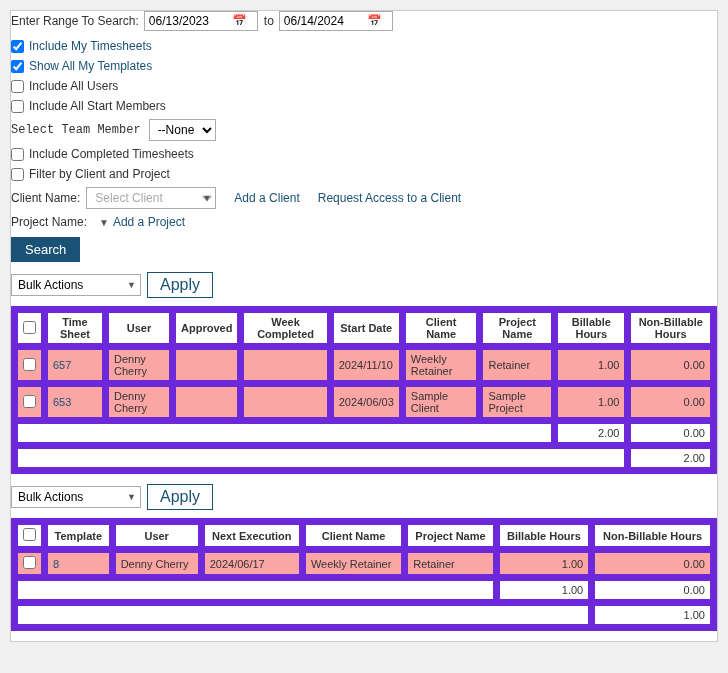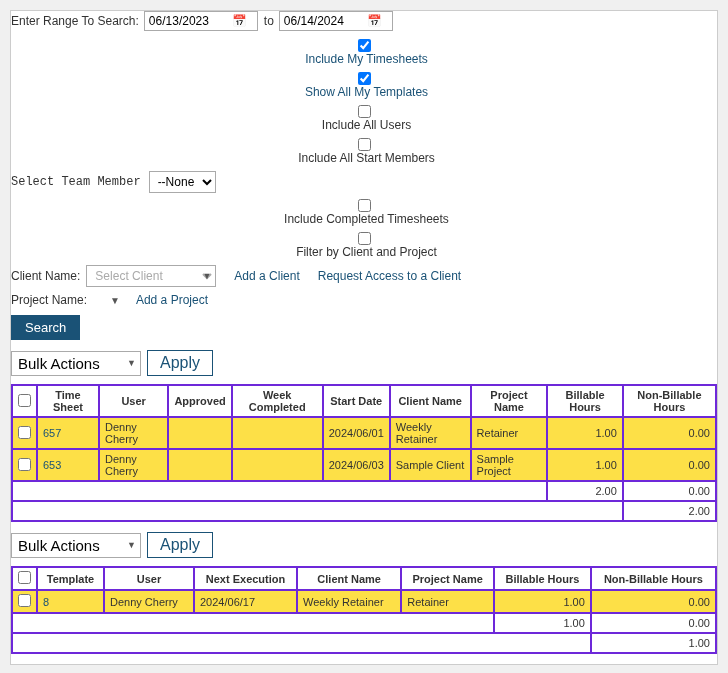--- a/index.html
+++ b/index.html
@@ -14,21 +14,20 @@
       background: #fff;
       border: 1px solid #ccc;
       padding: 0;
       max-width: 728px;
     }
     .row {
       display: flex;
       align-items: center;
       margin-bottom: 6px;
       flex-wrap: wrap;
-      flex-direction: column;
     }
     .row label {
       margin-left: 5px;
       font-size: 12px;
     }
     .date-row {
       display: flex;
       align-items: center;
       margin-bottom: 8px;
       font-size: 12px;
@@ -109,21 +108,21 @@
       font-size: 12px;
       margin-left: 18px;
     }
     .project-row {
       display: flex;
       align-items: center;
       margin-bottom: 8px;
     }
     .project-label {
       font-size: 12px;
-      margin-right: 23px;
+      margin-right: 12px;
     }
     .project-dd {
       font-size: 10px;
       color: #555;
       margin-right: 4px;
     }
     .search-btn {
       background: #1a5276;
       color: #fff;
       border: none;
@@ -137,21 +136,21 @@
       align-items: center;
       margin-bottom: 8px;
     }
     .bulk-select-wrapper {
       position: relative;
       display: inline-block;
     }
     .bulk-select {
       border: 1px solid #aaa;
       padding: 3px 20px 3px 6px;
-      font-size: 15px;
+      font-size: 12px;
       background: #fff;
       appearance: none;
       min-width: 130px;
     }
     .bulk-select-wrapper::after {
       content: '▼';
       position: absolute;
       right: 5px;
       top: 50%;
       transform: translateY(-50%);
@@ -168,32 +167,32 @@
       cursor: pointer;
       margin-left: 6px;
     }
     table {
       width: 100%;
       border-collapse: collapse;
       font-size: 11px;
       margin-bottom: 10px;
     }
     th, td {
-      border: 2px solid #6d28d9;
+      border: 7px solid #6d28d9;
       padding: 3px 5px;
       text-align: left;
       vertical-align: middle;
     }
     th {
       background: #fff;
       font-weight: bold;
       text-align: center;
     }
     td {
-      background: #fde047;
+      background: #fca5a5;
     }
     .total-row td {
       background: #fff;
       text-align: right;
       font-weight: normal;
     }
     .grand-total-row td {
       background: #fff;
       text-align: right;
     }
@@ -269,21 +268,21 @@
       </select>
     </div>
     <a href="#" class="link">Add a Client</a>
     <a href="#" class="link">Request Access to a Client</a>
   </div>
 
   
   <div class="project-row">
     <span class="project-label">Project Name:</span>
     <span class="project-dd">▼</span>
-    <a href="#" class="link" style="margin-left:12px;">Add a Project</a>
+    <a href="#" class="link" style="margin-left:0;">Add a Project</a>
   </div>
 
   
   <button class="search-btn">Search</button>
 
   
   <div class="bulk-row">
     <div class="bulk-select-wrapper">
       <select class="bulk-select">
         <option>Bulk Actions</option>
@@ -309,21 +308,21 @@
       </tr>
     </thead>
     <tbody id="timesheets-body">
 
     <tr>
     <td class="checkbox-cell"><input type="checkbox" style=""></td>
     <td><a href="#" class="link-blue">657</a></td>
     <td>Denny Cherry</td>
     <td></td>
     <td></td>
-    <td>2024/06/01</td>
+    <td>2024/11/10</td>
     <td>Weekly Retainer</td>
     <td>Retainer</td>
     <td class="right">1.00</td>
     <td class="right">0.00</td>
   </tr>
         <tr>
     <td class="checkbox-cell"><input type="checkbox" style=""></td>
     <td><a href="#" class="link-blue">653</a></td>
     <td>Denny Cherry</td>
     <td></td>

